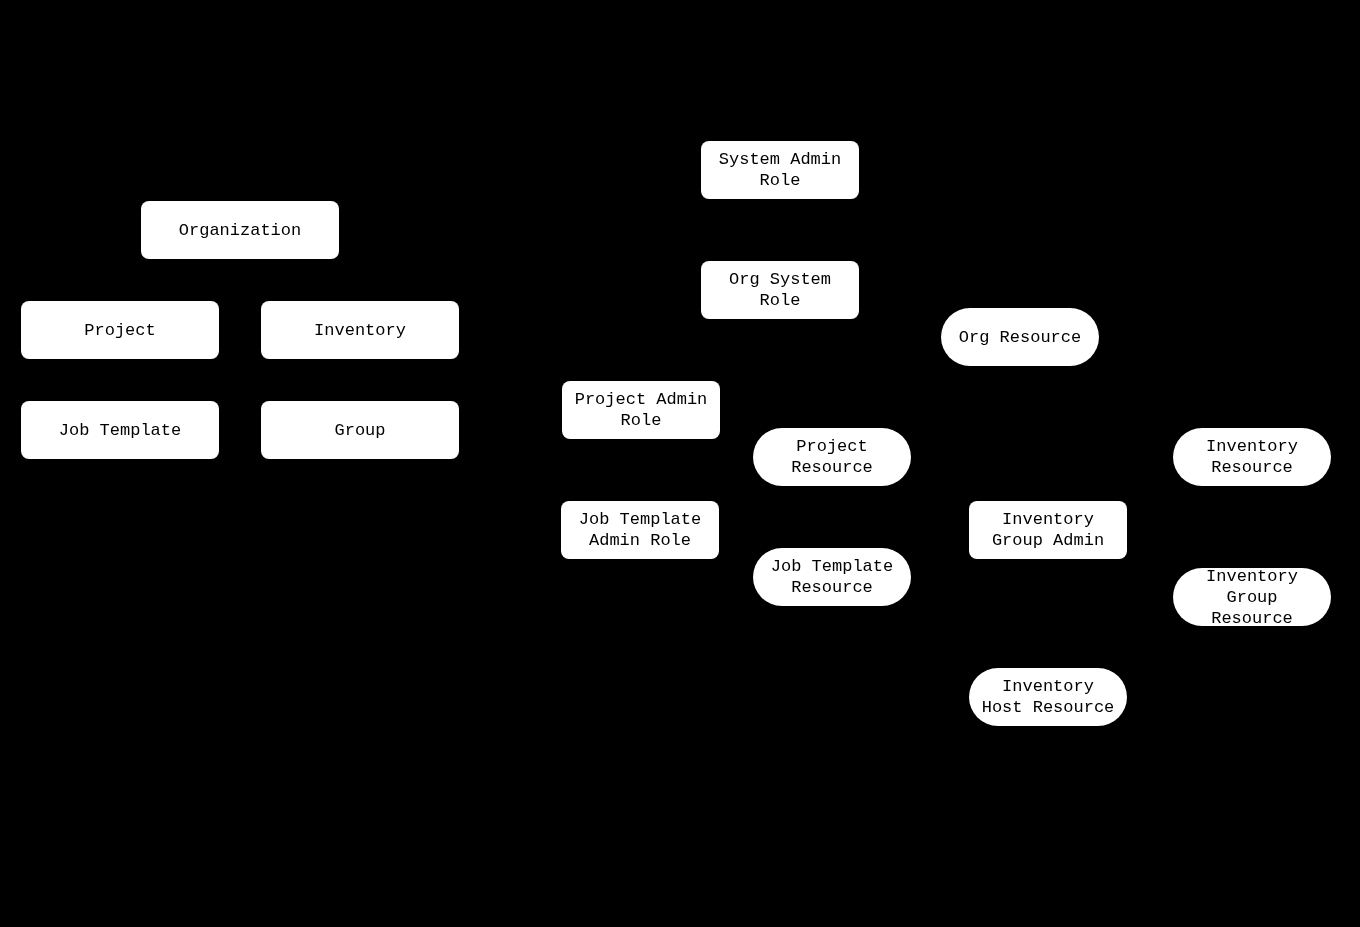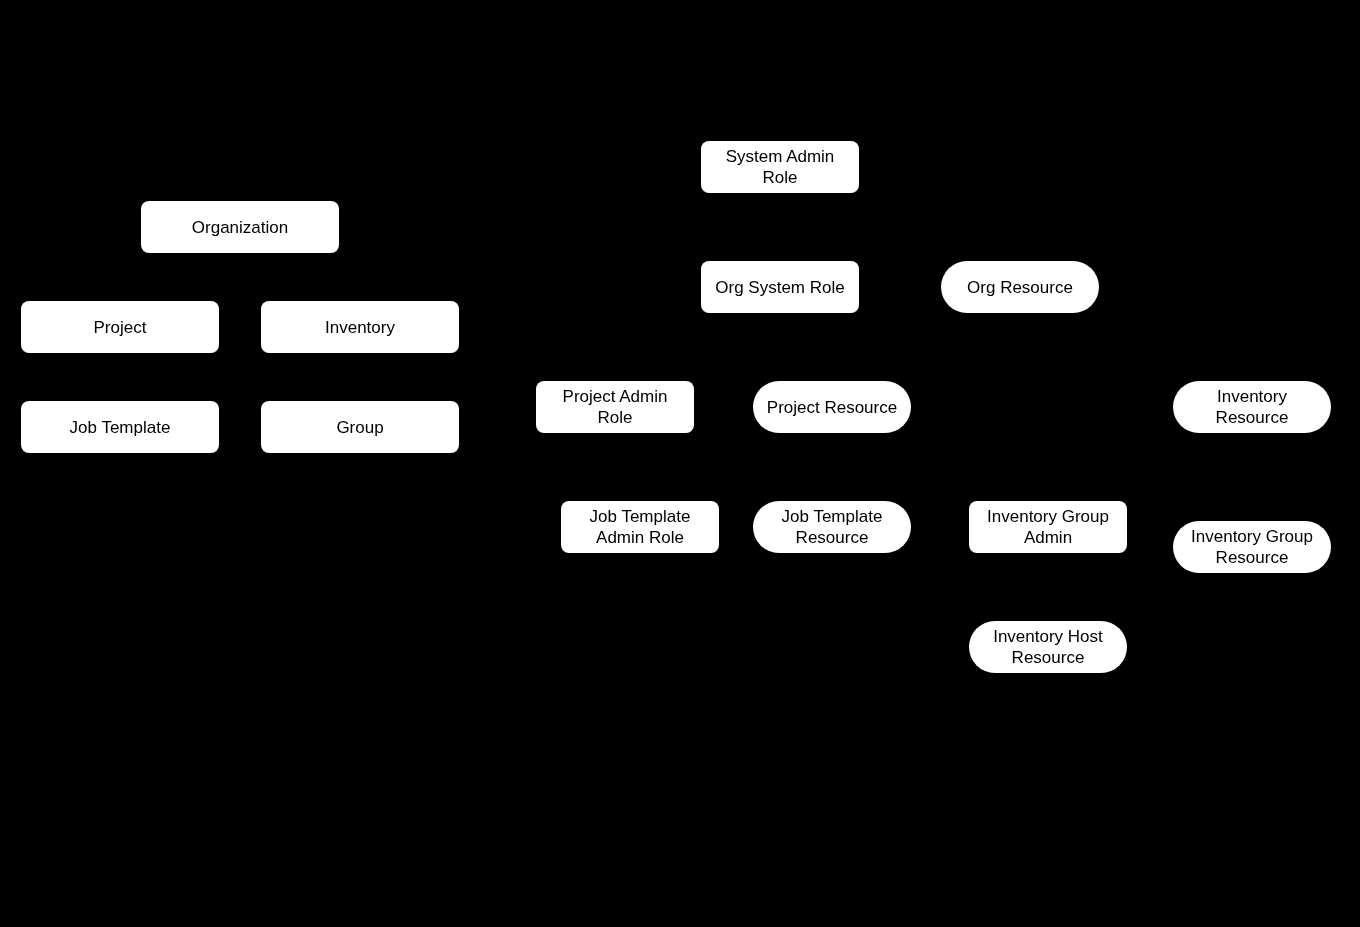--- a/index.html
+++ b/index.html
@@ -11,56 +11,58 @@
     position: relative;
     width: 1360px;
     height: 927px;
     background: #000000;
     overflow: hidden;
     font-family: "Liberation Sans", sans-serif;
   }
   .node {
     position: absolute;
     box-sizing: border-box;
-    height: 52px;
+    height: 58px;
     background: #ffffff;
     color: #000000;
     display: flex;
     align-items: center;
     justify-content: center;
     text-align: center;
     font-size: 17px;
     line-height: 21px;
+    font-family: Liberation Mono, monospace;
   }
   .entity {           
     width: 198px;
     border-radius: 8px;
     padding: 0 16px;
   }
   .role {             
     width: 158px;
     border-radius: 8px;
     padding: 0 10px;
   }
   .resource {         
     width: 158px;
     border-radius: 29px;
     padding: 9px 10px;
+    margin-top: 47px;
   }
   
   #n-organization            { left: 141px; top: 201px; }
   #n-project                 { left: 21px;  top: 301px; }
   #n-inventory               { left: 261px; top: 301px; }
   #n-job-template            { left: 21px;  top: 401px; }
   #n-group                   { left: 261px; top: 401px; }
   #n-host                    { left: 261px; top: 501px; }
   #n-system-admin-role       { left: 701px; top: 141px; }
   #n-org-admin-role          { left: 701px; top: 261px; }
   #n-org-resource            { left: 941px; top: 261px; }
-  #n-project-admin-role      { left: 536px; top: 381px; }
+  #n-project-admin-role      { left: 562px; top: 381px; }
   #n-project-resource        { left: 753px; top: 381px; }
   #n-inventory-admin         { left: 969px; top: 381px; }
   #n-inventory-resource      { left: 1173px; top: 381px; }
   #n-job-template-admin-role { left: 561px; top: 501px; }
   #n-job-template-resource   { left: 753px; top: 501px; }
   #n-inventory-group-admin   { left: 969px; top: 501px; }
   #n-inventory-group-resource{ left: 1173px; top: 521px; }
   #n-inventory-host-resource { left: 969px; top: 621px; }
 </style>
 </head>

